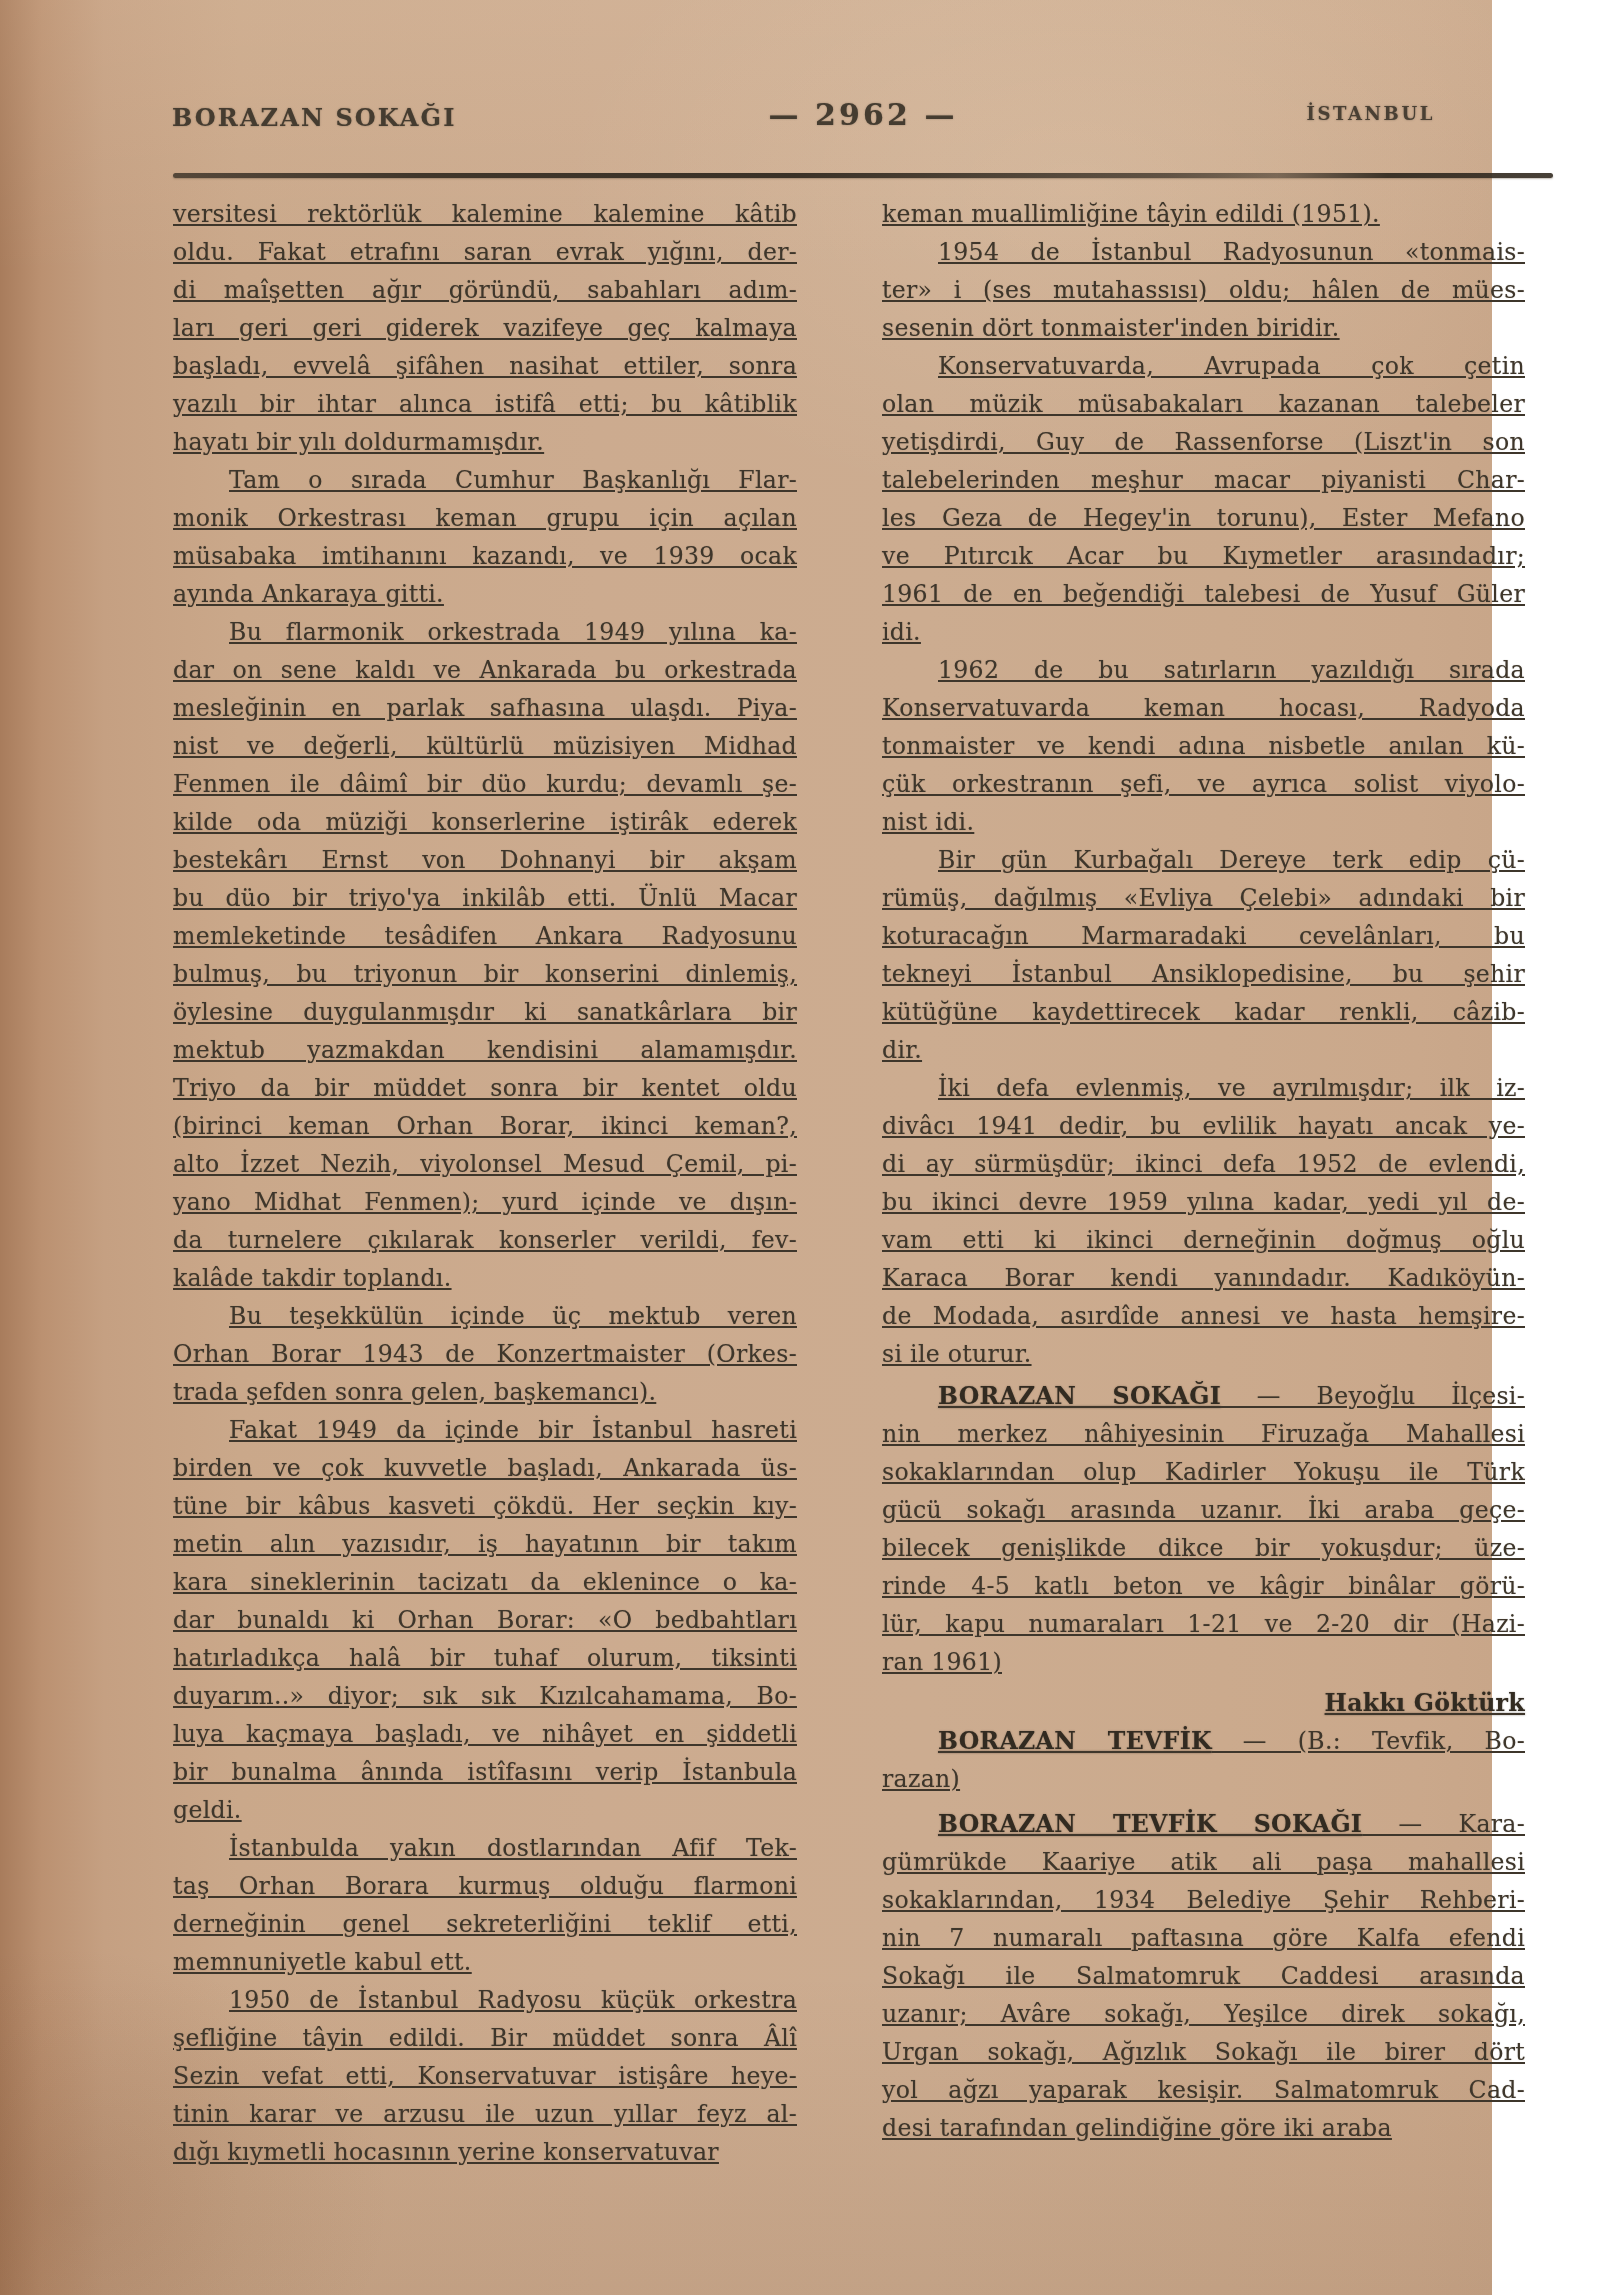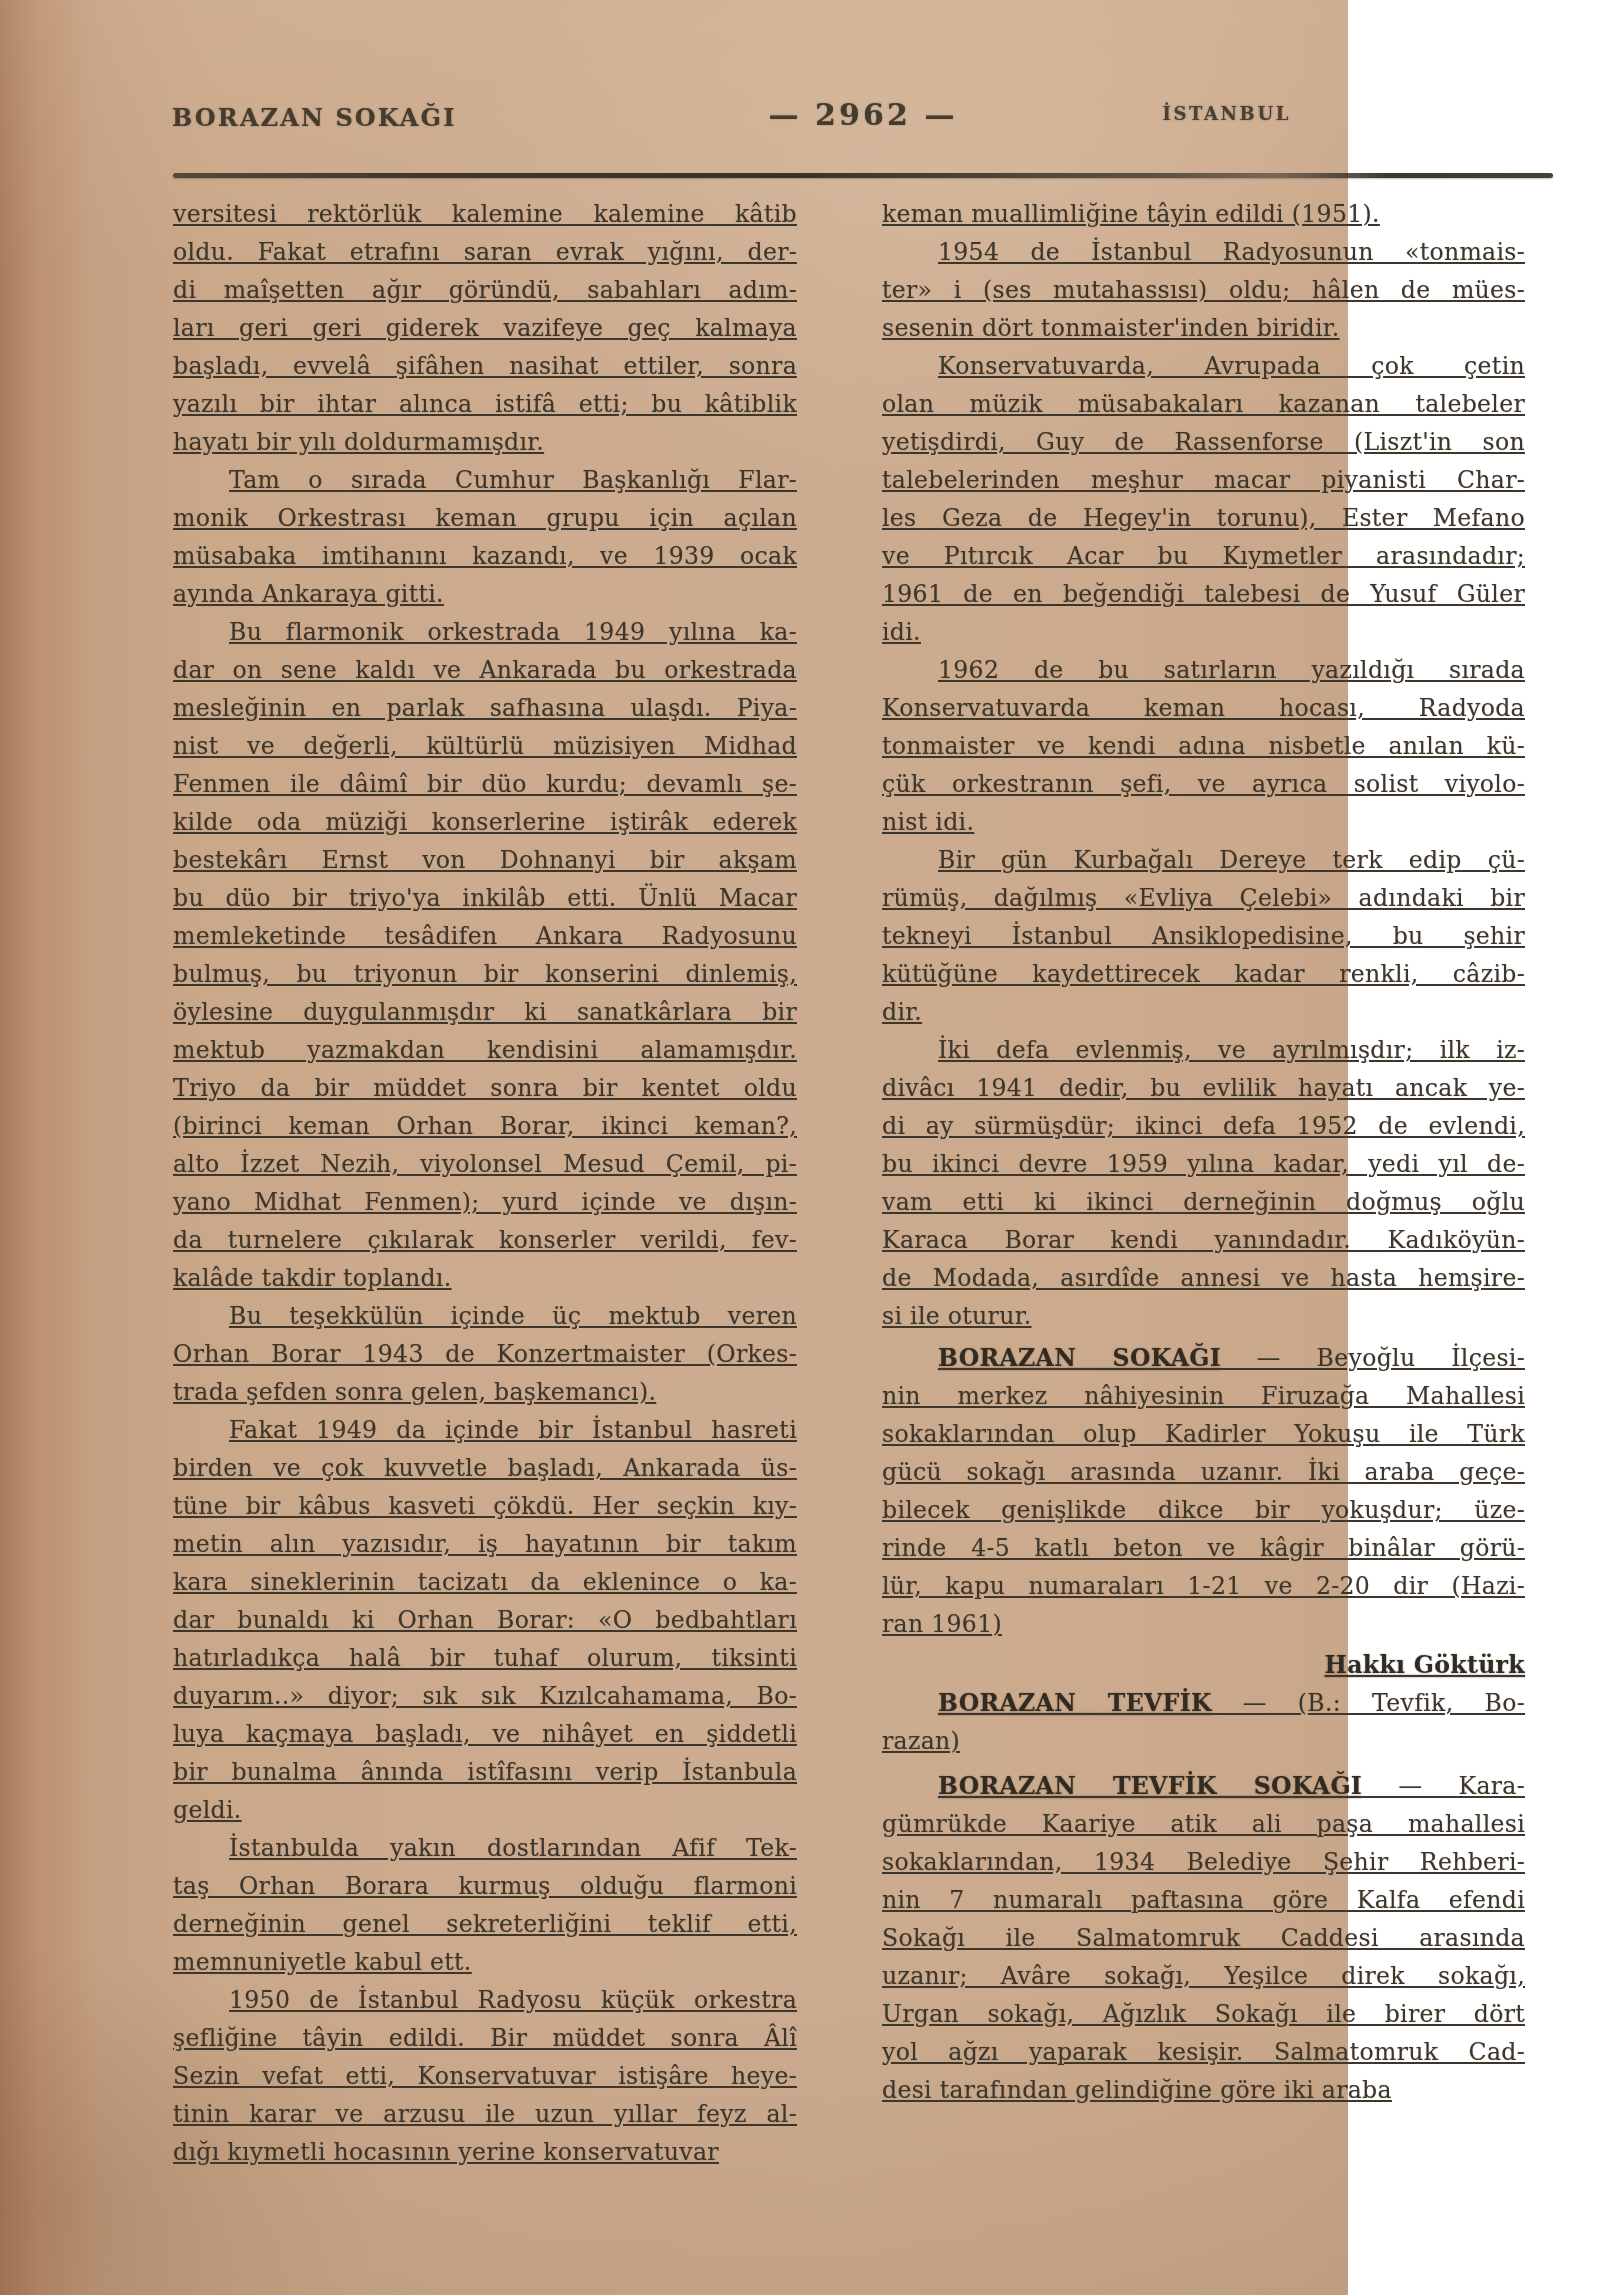--- a/index.html
+++ b/index.html
@@ -8,21 +8,21 @@
     --ink-bold:#322b21;
   }
   html,body{margin:0;padding:0;}
   body{
     width:1608px;height:2295px;
     font-family:"DejaVu Serif","Liberation Serif",serif;
     overflow:hidden;
   }
   .page{
     position:relative;
-    width:1348px;height:2295px;
+    width:1492px;height:2295px;
     background-color:var(--paper);
     background-image:
       radial-gradient(ellipse 735px 472px at 72% 8%, rgba(255,240,218,0.14), rgba(255,240,218,0) 70%),
       radial-gradient(ellipse 472px 367px at 4% 96%, rgba(120,75,45,0.18), rgba(120,75,45,0) 70%),
       linear-gradient(180deg, rgba(255,235,210,0.10) 0%, rgba(0,0,0,0) 12%, rgba(0,0,0,0) 86%, rgba(110,70,40,0.10) 100%),
       linear-gradient(90deg, #a87c5c 0%, #bb9171 2.8%, #c5a082 7%, #caa88a 16%, #ccab8f 40%, #ccac90 62%, #cbaa8d 82%, #caa88b 95%, #c8a689 100%);
     color:var(--ink);
   }
   .page-header{position:absolute;left:0;top:0;width:100%;height:147px;}
   .h-left{
@@ -151,20 +151,21 @@
         <div class="line">ve Pıtırcık Acar bu Kıymetler  arasındadır;</div>
         <div class="line">1961 de en beğendiği talebesi de Yusuf Güler</div>
         <div class="line end">idi.</div>
         <div class="line indent">1962 de bu satırların  yazıldığı  sırada</div>
         <div class="line">Konservatuvarda  keman  hocası,  Radyoda</div>
         <div class="line">tonmaister ve kendi adına nisbetle anılan kü-</div>
         <div class="line">çük orkestranın şefi, ve ayrıca solist viyolo-</div>
         <div class="line end">nist idi.</div>
         <div class="line indent">Bir gün Kurbağalı Dereye  terk edip çü-</div>
         <div class="line">rümüş, dağılmış «Evliya Çelebi» adındaki bir</div>
+        <div class="line">koturacağın  Marmaradaki  cevelânları,  bu</div>
         <div class="line">tekneyi İstanbul  Ansiklopedisine,  bu şehir</div>
         <div class="line">kütüğüne kaydettirecek kadar renkli, câzib-</div>
         <div class="line end">dir.</div>
         <div class="line indent">İki defa evlenmiş, ve ayrılmışdır; ilk iz-</div>
         <div class="line">divâcı 1941 dedir, bu evlilik hayatı ancak ye-</div>
         <div class="line">di ay sürmüşdür; ikinci defa 1952 de evlendi,</div>
         <div class="line">bu ikinci devre 1959 yılına kadar, yedi yıl de-</div>
         <div class="line">vam etti ki ikinci derneğinin  doğmuş oğlu</div>
         <div class="line">Karaca Borar kendi yanındadır.  Kadıköyün-</div>
         <div class="line">de Modada, asırdîde annesi ve hasta hemşire-</div>

